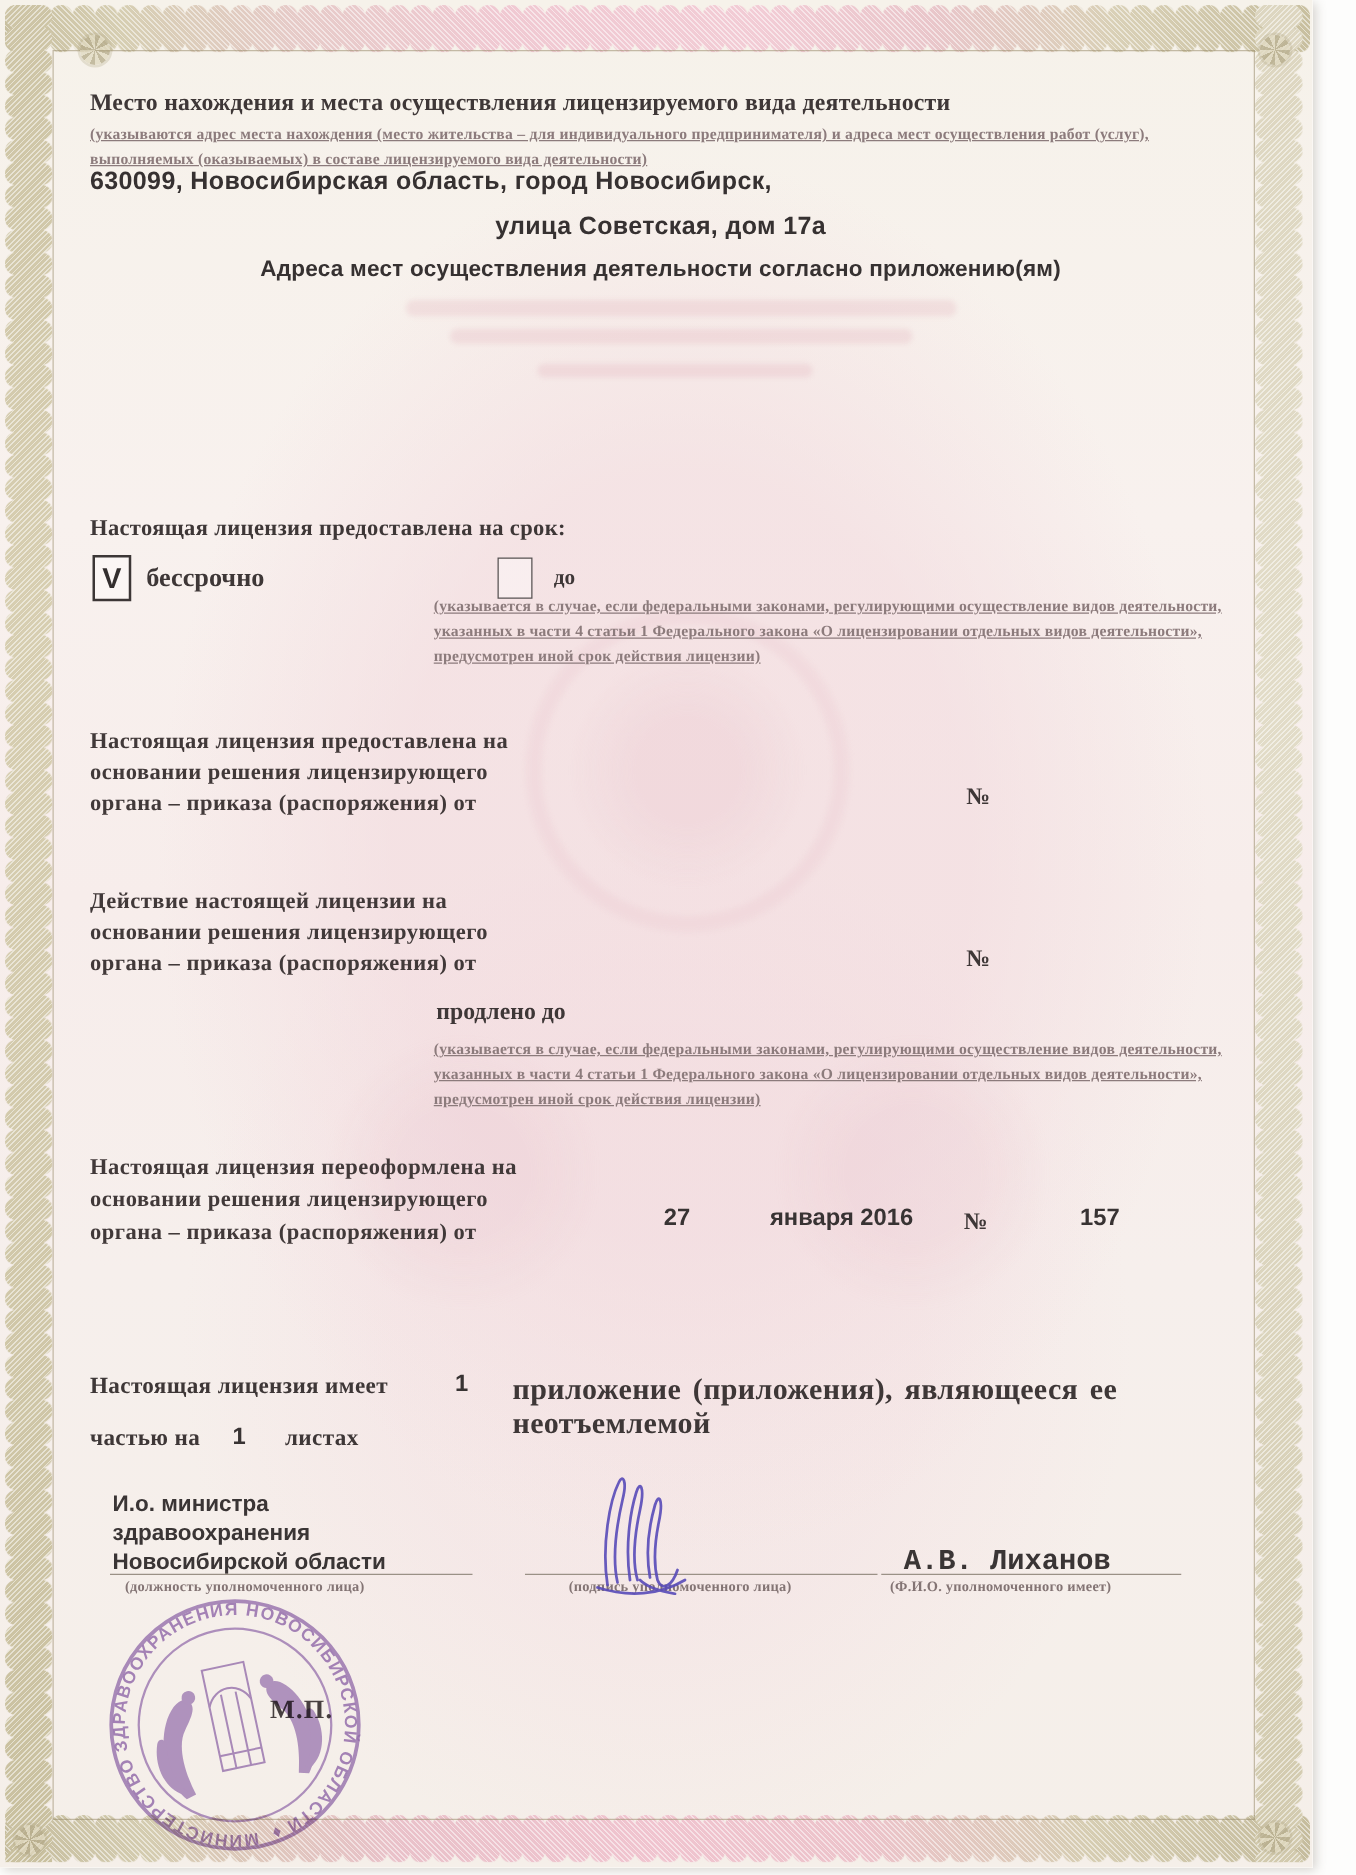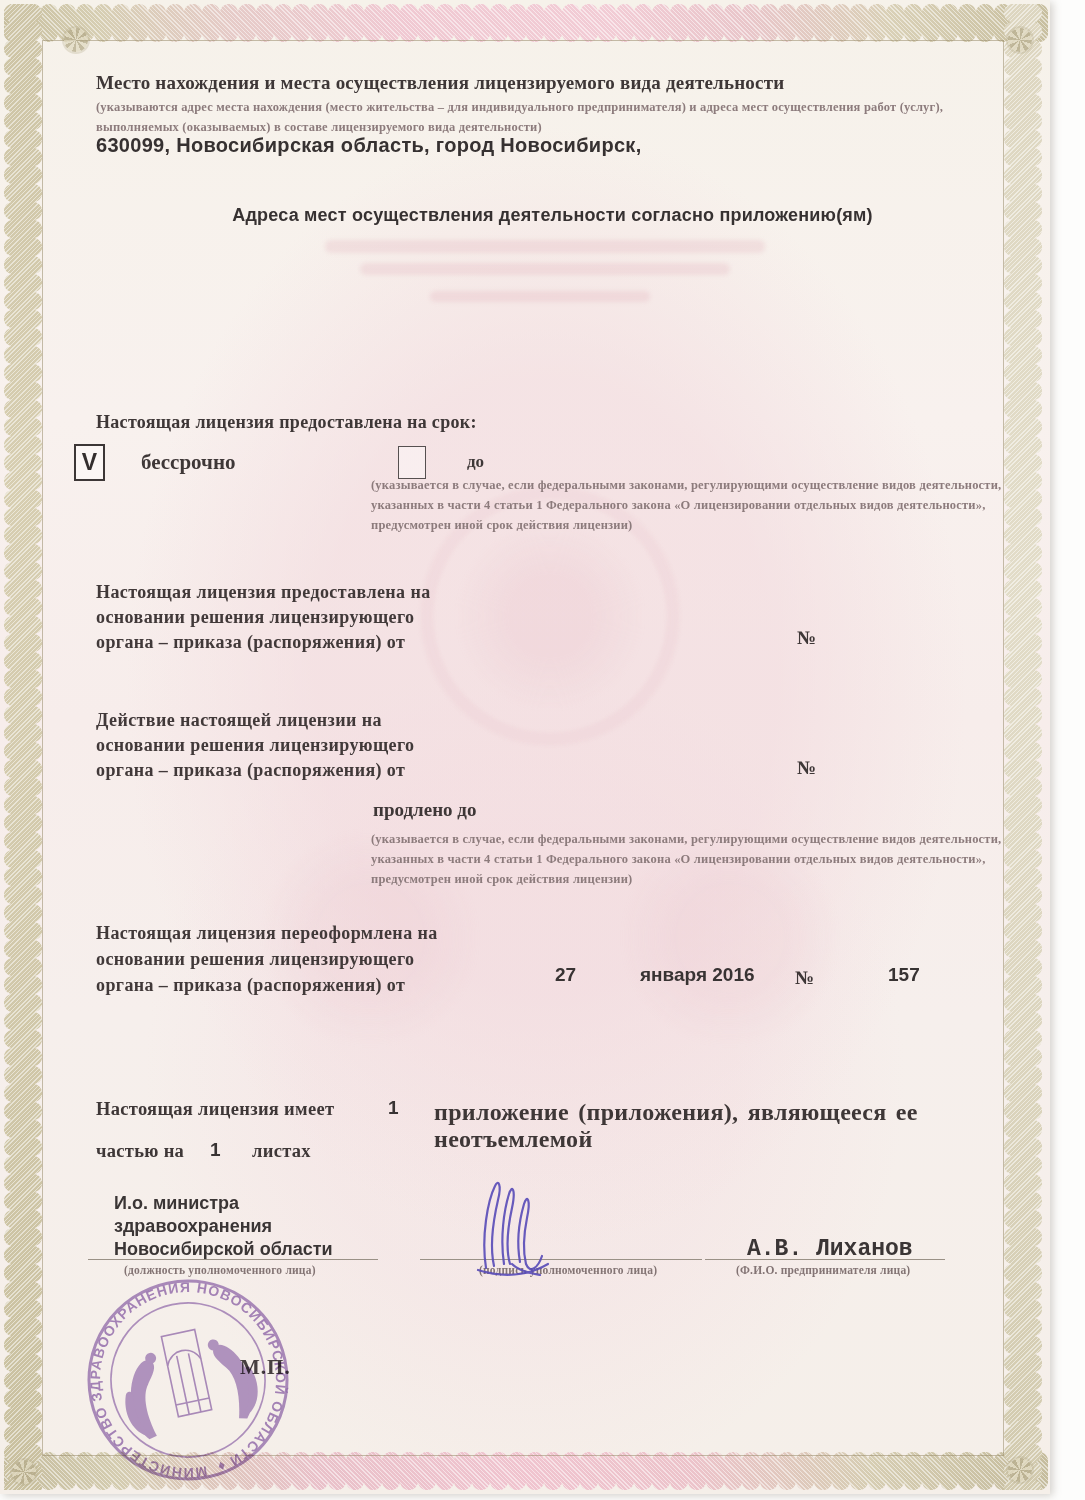--- a/index.html
+++ b/index.html
@@ -46,25 +46,25 @@
   .rosette { position:absolute; width:24px; height:24px; border-radius:50%; z-index:7; opacity:.75;
              background:repeating-conic-gradient(#b4aa89 0 20deg,#e0d9c0 20deg 45deg);
              box-shadow:0 0 0 2px rgba(180,170,137,.4); }
   .wm { position:absolute; left:250px; top:420px; width:600px; height:700px; z-index:1; filter:blur(1.5px);
         background:
           radial-gradient(circle at 50% 28%, rgba(230,185,196,.20) 0 42px, rgba(230,185,196,0) 95px),
           radial-gradient(circle at 50% 28%, rgba(230,185,196,0) 115px, rgba(230,185,196,.16) 118px 127px, rgba(230,185,196,0) 132px),
           radial-gradient(circle at 20% 74%, rgba(230,185,196,.15) 0 55px, rgba(230,185,196,0) 110px),
           radial-gradient(circle at 80% 74%, rgba(230,185,196,.15) 0 55px, rgba(230,185,196,0) 110px); }
   .ghost { position:absolute; background:rgba(219,156,168,.20); filter:blur(2px); border-radius:6px; z-index:2; }
-  .t { position:absolute; z-index:10; color:#3e3737;margin-left:24px; }
+  .t { position:absolute; z-index:10; color:#3e3737; }
   .pre { white-space:pre-line; }
   .serif-b  { font-family:"Liberation Serif","DejaVu Serif",serif; font-weight:bold; }
   .sans-b   { font-family:"Liberation Sans","DejaVu Sans",sans-serif; font-weight:bold; }
-  .note { font-size:12.5px; line-height:20px; color:#8c7b7c; letter-spacing:.2px; }
+  .note { font-size:12.5px; line-height:20px; color:#8c7b7c; letter-spacing:.2px;text-decoration:underline; }
   .para { font-size:18px; line-height:24.8px; letter-spacing:.4px; width:430px; color:#413939; }
   .num-sign { font-size:19px; }
   .val { font-size:19px; color:#383333; }
   .checkbox { position:absolute; z-index:10; background:rgba(255,255,255,.4); }
   .uline { position:absolute; height:1px; background:#9a9186; z-index:10; }
   .caption { font-size:11.5px; color:#837474; letter-spacing:.2px; }
   .stamp-wrap { position:absolute; left:76px; top:1268px; width:224px; height:224px; z-index:30;
                 transform:rotate(-12deg); opacity:.86; mix-blend-mode:multiply; }
   .sig-wrap { position:absolute; left:448px; top:1176px; width:130px; height:100px; z-index:20; }
 </style>
@@ -88,20 +88,21 @@
 
     <div class="ghost" style="left:325px; top:240px; width:440px; height:13px;"></div>
     <div class="ghost" style="left:360px; top:263px; width:370px; height:12px;"></div>
     <div class="ghost" style="left:430px; top:291px; width:220px; height:11px;"></div>
 
     <div class="t serif-b" style="left:72px; top:72px; width:910px; font-size:19px; letter-spacing:.2px;">Место нахождения и места осуществления лицензируемого вида деятельности</div>
     <div class="t serif-b note pre" style="left:72px; top:97px; width:930px;">(указываются адрес места нахождения (место жительства – для индивидуального предпринимателя) и адреса мест осуществления работ (услуг),
 выполняемых (оказываемых) в составе лицензируемого вида деятельности)</div>
 
     <div class="t sans-b" style="left:72px; top:134px; width:913px; text-align:left; font-size:20px; color:#363131; letter-spacing:.3px;">630099, Новосибирская область, город Новосибирск,</div>
+    <div class="t sans-b" style="left:72px; top:170px; width:913px; text-align:center; font-size:20px; color:#363131; letter-spacing:.3px;">улица Советская, дом 17а</div>
     <div class="t sans-b" style="left:72px; top:205px; width:913px; text-align:center; font-size:18px; color:#363131; letter-spacing:.2px;">Адреса мест осуществления деятельности согласно приложению(ям)</div>
 
     <div class="t serif-b" style="left:72px; top:412px; font-size:18px; letter-spacing:.3px;">Настоящая лицензия предоставлена на срок:</div>
 
     <div class="checkbox" style="left:74px; top:444px; width:27px; height:33px; border:2.5px solid #3c3636;">
       <span class="sans-b" style="display:block; text-align:center; font-size:23px; line-height:32px; color:#332e2e;">V</span>
     </div>
     <div class="t serif-b" style="left:117px; top:450px; font-size:21px;">бессрочно</div>
 
     <div class="checkbox" style="left:398px; top:446px; width:26px; height:31px; border:1.5px solid #565050;"></div>
@@ -145,21 +146,21 @@
 здравоохранения
 Новосибирской области</div>
     <div class="uline" style="left:88px; top:1259px; width:290px;"></div>
     <div class="t serif-b caption" style="left:100px; top:1264px;">(должность уполномоченного лица)</div>
 
     <div class="uline" style="left:420px; top:1259px; width:282px;"></div>
     <div class="t serif-b caption" style="left:455px; top:1264px;">(подпись уполномоченного лица)</div>
 
     <div class="t sans-b" style="left:723px; top:1236px; font-size:23px; color:#3a3535;font-family:Liberation Mono, monospace;">А.В. Лиханов</div>
     <div class="uline" style="left:705px; top:1259px; width:240px;"></div>
-    <div class="t serif-b caption" style="left:712px; top:1264px;">(Ф.И.О. предпринимателя лица)</div>
+    <div class="t serif-b caption" style="left:712px; top:1264px;">(Ф.И.О. уполномоченного имеет)</div>
 
     <div class="t serif-b" style="left:216px; top:1355px; font-size:21px; letter-spacing:1px; color:#473f3f; z-index:12;">М.П.</div>
 
     <div class="sig-wrap">
       <svg width="130" height="100" viewBox="0 0 130 100" fill="none">
         <g stroke="#584bb8" stroke-width="2.2" stroke-linecap="round" opacity="0.9">
           <path d="M38,92 C33,60 40,24 47,10 C50,3 54,8 50,24 C44,50 42,72 46,90"></path>
           <path d="M56,88 C52,62 56,34 61,18 C64,8 68,13 64,32 C59,55 58,74 62,88"></path>
           <path d="M72,86 C68,64 72,42 76,28 C79,18 83,23 79,42 C75,62 75,76 78,88 C82,98 90,92 94,80"></path>
           <path d="M30,94 C55,102 80,100 100,88"></path>

